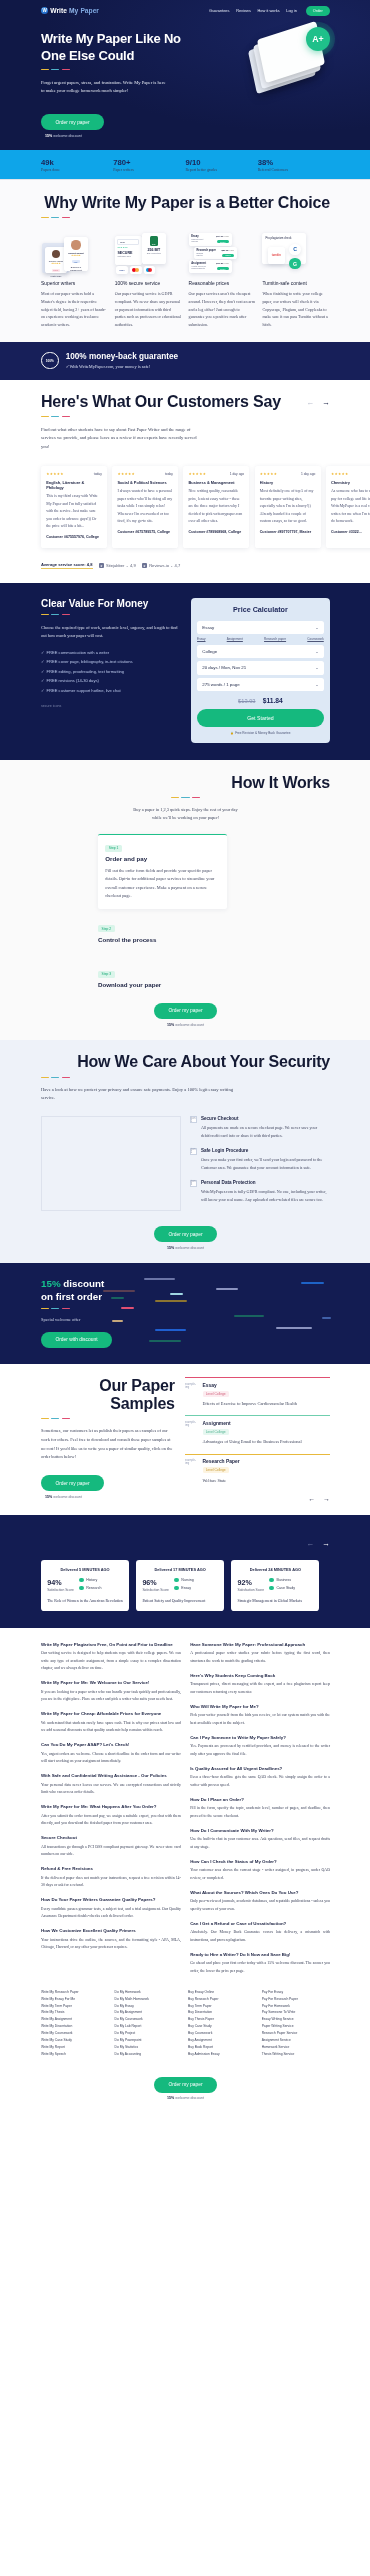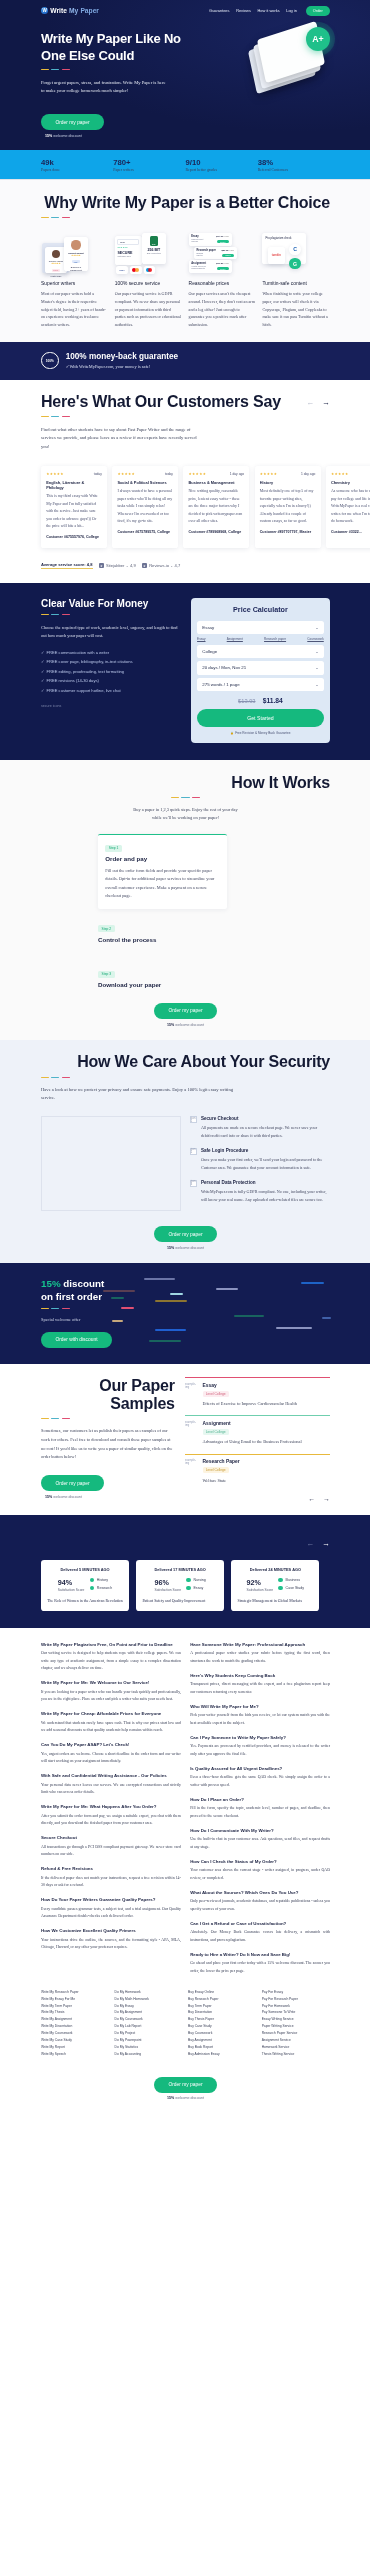--- a/index.html
+++ b/index.html
@@ -194,21 +194,21 @@
 
   
   .delivered { background:#131c52; color:#fff; padding:15.5px 0 17.5px; }
   .del-head { display:flex; align-items:flex-start; }
   .del-head .sec-sub { color:#dde2f1; }
   .del-arrows { margin-left:auto; font-size:7.7px; display:flex; gap:8.2px; padding-top:8.2px; color:#fff;}
   .del-arrows .a-prev { color:#6d76a0; }
   .del-track { display:flex; gap:7.2px; margin-top:12.4px; }
   .del-card { min-width:88px; width:88px; background:#fff; color:#1b2141; border-radius:3.1px; padding:6.2px; }
   .del-when { font-size:3.9px; font-weight:bold; text-align:center; margin-bottom:6.2px; }
-  .del-body { display:flex; gap:5.2px;justify-content:center; }
+  .del-body { display:flex; gap:5.2px; }
   .del-score { font-size:7.2px; font-weight:bold; }
   .del-score small { display:block; font-size:3.3px; font-weight:normal; color:#5b6077; margin-top:1.5px;}
   .del-meta div { display:flex; align-items:center; gap:2.6px; font-size:3.6px; color:#3c4259; margin-bottom:3.1px;}
   .del-dot { width:4.6px;height:4.6px;border-radius:50%;background:#1fc08a; flex:0 0 4.6px;}
   .del-title { font-size:3.9px; line-height:1.7; margin-top:4.6px; color:#2a3050;}
 
   
   .article { background:#fff; padding:13.4px 0 5.2px; }
   .art-cols { column-count:2; column-gap:9.3px; }
   .article h3 { font-size:4.4px; font-weight:bold; margin:7.2px 0 3.6px; break-after:avoid; }

